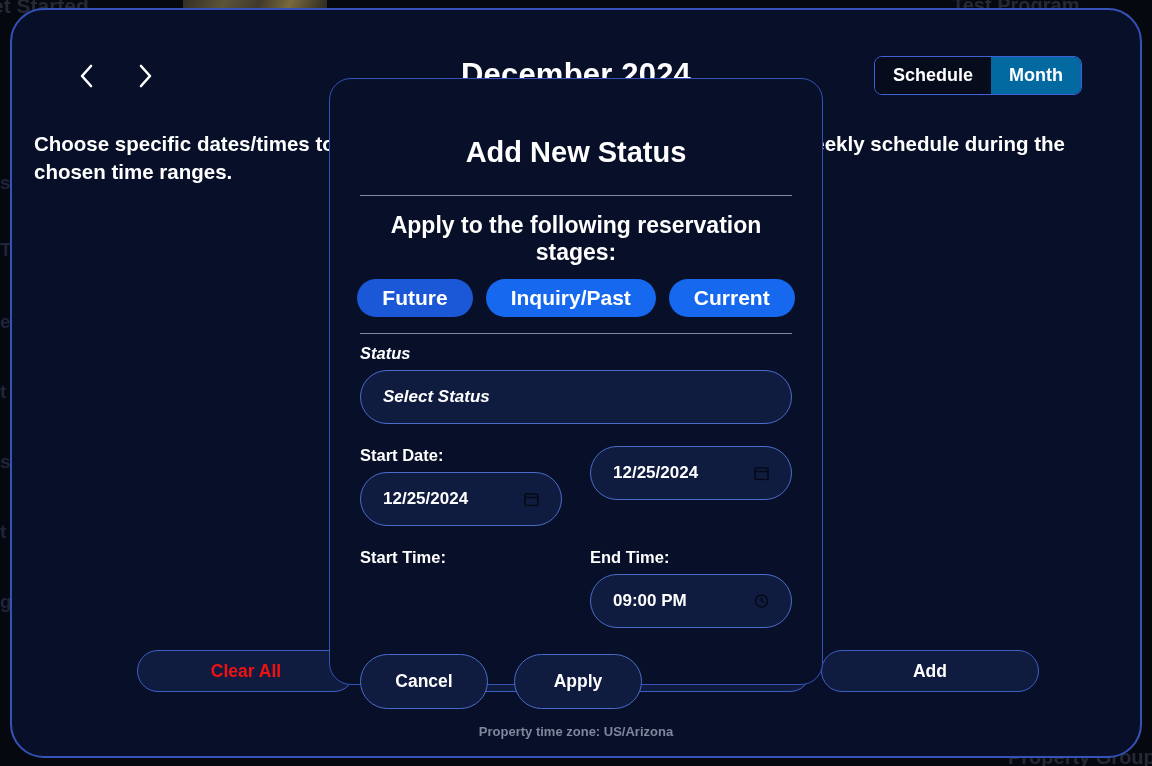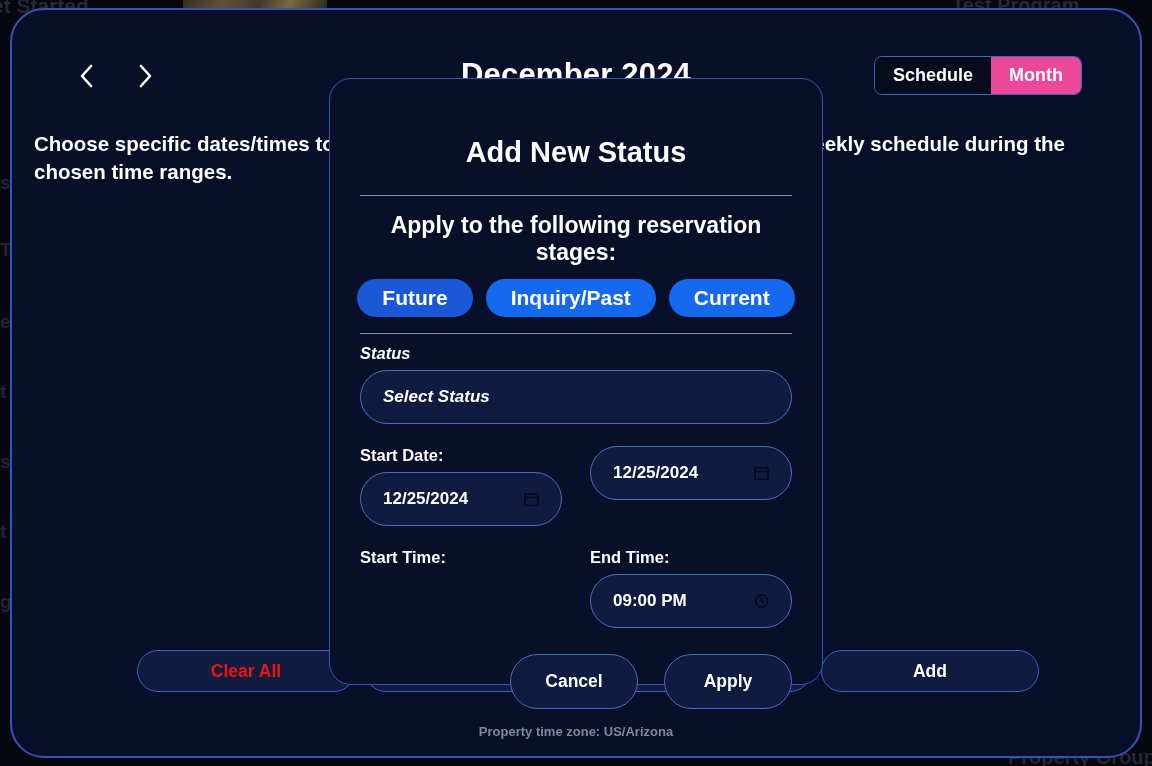--- a/index.html
+++ b/index.html
@@ -118,21 +118,21 @@
   .view-toggle button {
     font-family: "Liberation Sans", sans-serif;
     font-size: 18px;
     font-weight: 600;
     padding: 0 18px;
     border: none;
     cursor: pointer;
     color: #ffffff;
   }
   .toggle-inactive { background: #070c1c; }
-  .toggle-active { background: #ec4899; }
+  .toggle-active { background: #0369a1; }
 
   .subtitle {
     position: absolute;
     left: 22px;
     top: 120px;
     width: 1070px;
     color: #ffffff;
     font-size: 20.5px;
     font-weight: 600;
     line-height: 1.35;
@@ -262,21 +262,21 @@
     transform: translateY(-50%);
     width: 15px;
     height: 15px;
     color: #050a16;
   }
   .picker-icon svg { display: block; }
 
   .modal-buttons {
     margin-top: 26px;
     display: flex;
-    justify-content: flex-end;
+    justify-content: flex-start;
     gap: 26px;
   }
   .modal-btn {
     width: 128px;
     height: 55px;
     border-radius: 28px;
     border: 1px solid #4a6bc9;
     background: #101c3f;
     color: #ffffff;
     font-family: "Liberation Sans", sans-serif;

